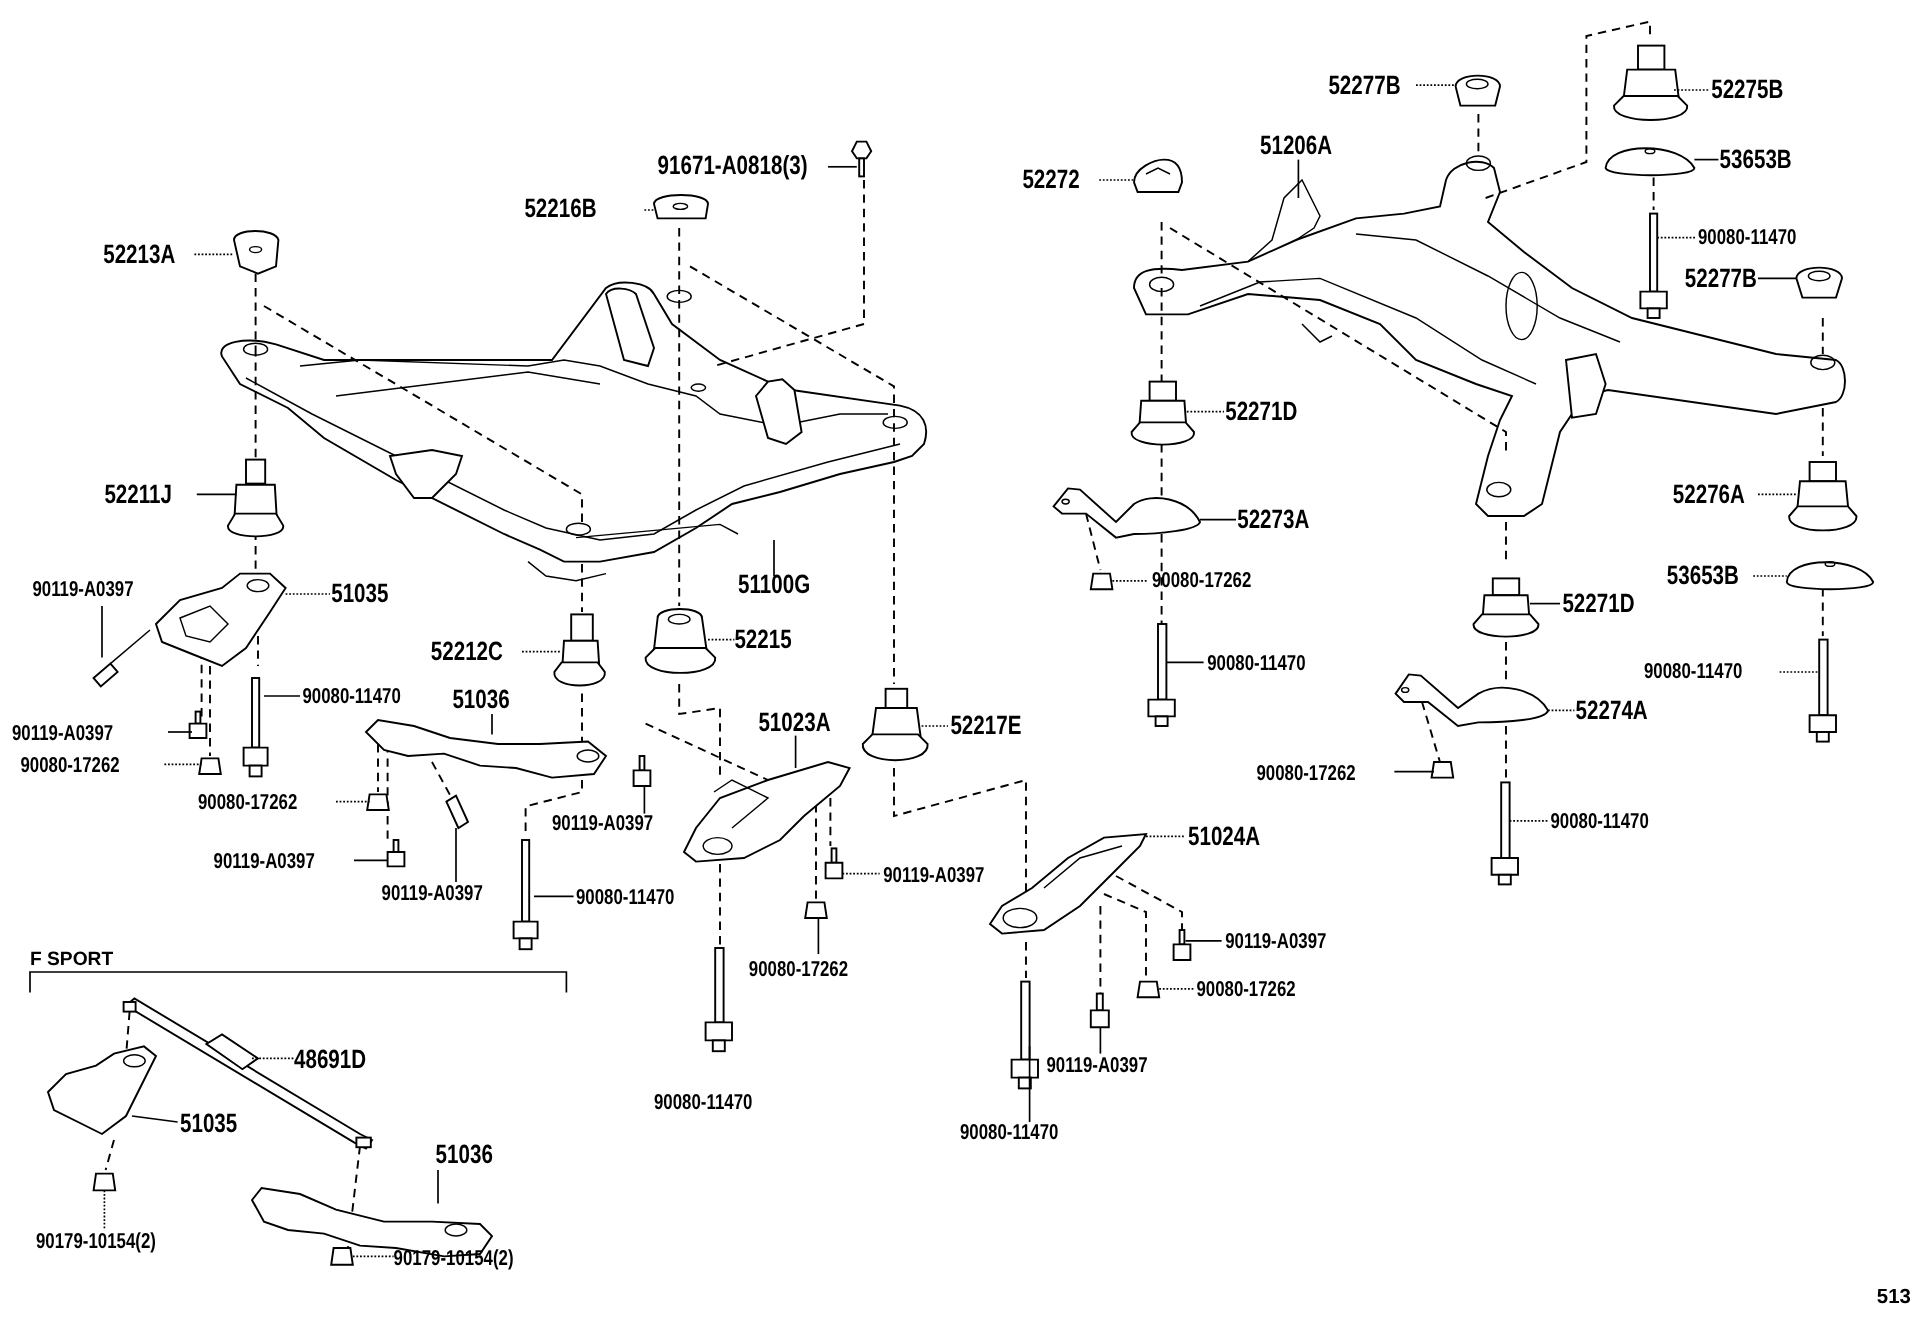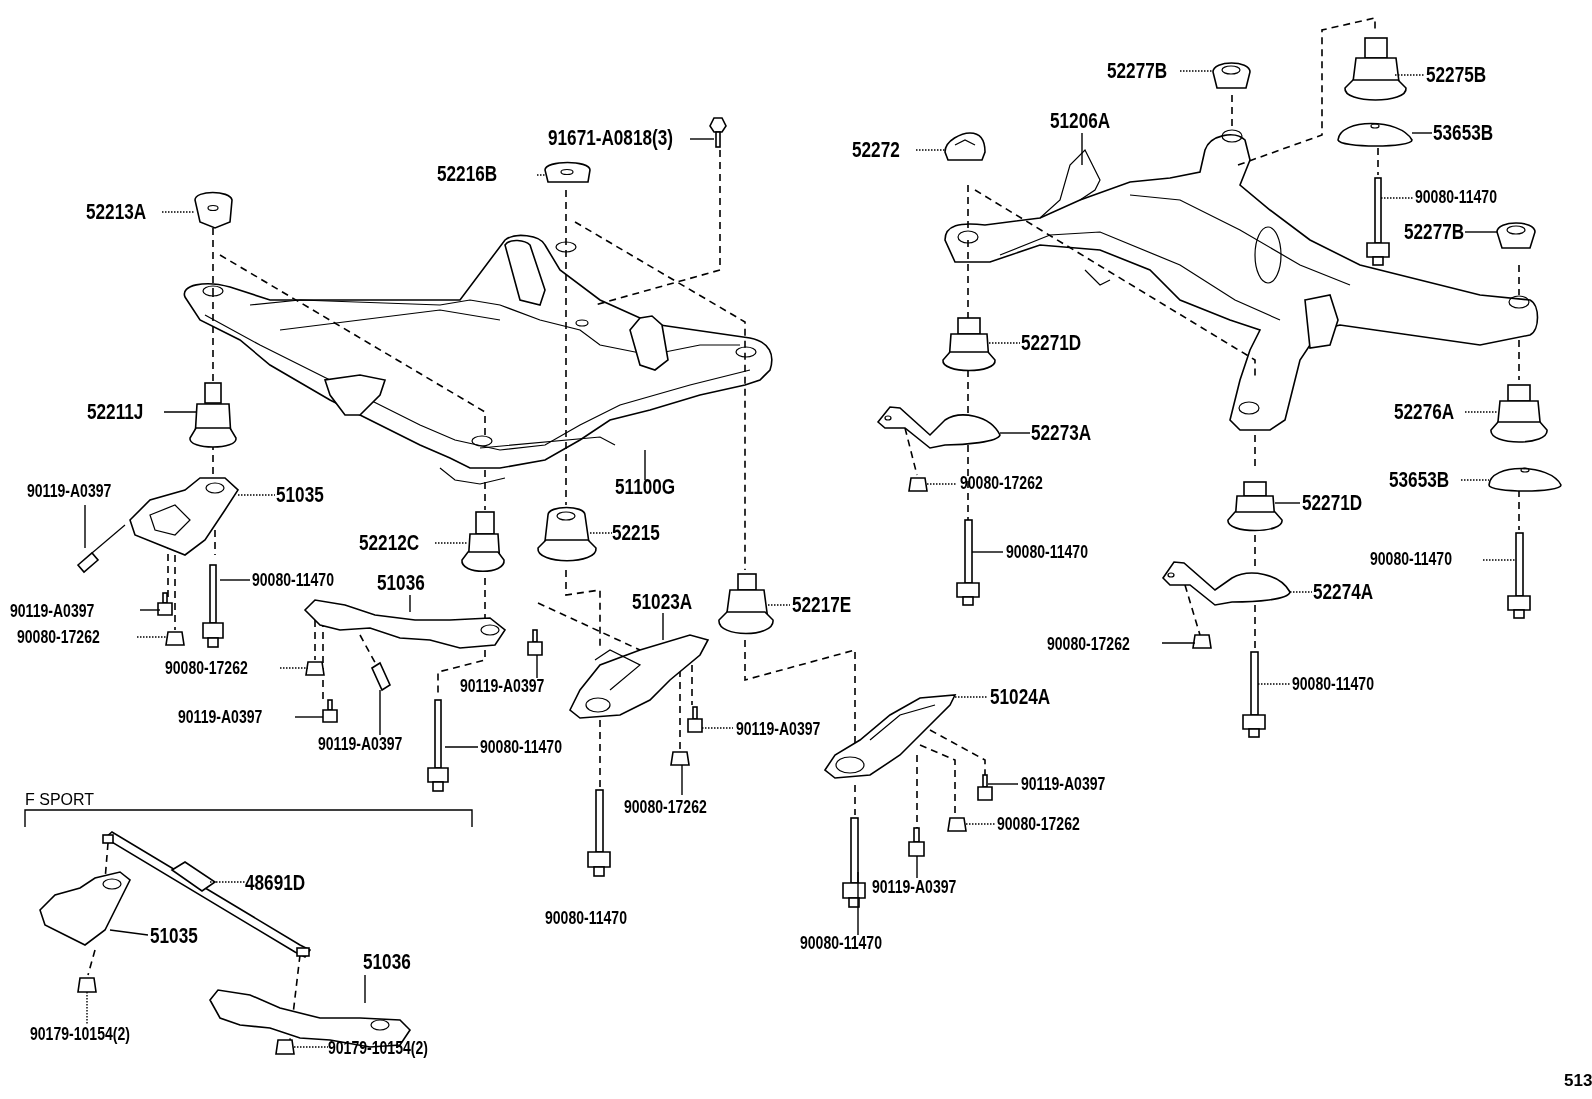--- a/index.html
+++ b/index.html
@@ -1,21 +1,21 @@
 <!DOCTYPE html>
 <html><head>
 <meta charset="utf-8">
 <style>
   html, body { margin:0; padding:0; background:#ffffff; }
   body { width:1592px; height:1099px; position:relative; overflow:hidden; font-family:"DejaVu Sans Condensed","DejaVu Sans",sans-serif; }
   #canvas { position:absolute; left:0; top:0; width:1592px; height:1099px; }
   .lbl { position:absolute; font-family:"Liberation Sans Narrow","Liberation Sans",sans-serif; font-weight:bold; color:#000; white-space:nowrap; line-height:1; transform:scaleX(0.78); transform-origin:left top; }
   .big { font-size:22px; }
   .sm  { font-size:18px; }
-  .fs  { font-size:16px; font-weight:normal; transform:none; }
+  .fs  { font-size:16px; font-weight:bold; transform:none; }
   .code { font-size:17px; transform:none; font-weight:bold; }
   svg .part { fill:#fff; stroke:#000; stroke-width:1.6; }
   svg .thin { fill:none; stroke:#000; stroke-width:1.2; }
   svg .lead { fill:none; stroke:#000; stroke-width:1.4; }
   svg .dash { fill:none; stroke:#000; stroke-width:1.6; stroke-dasharray:7 5; }
   svg .dot  { fill:none; stroke:#000; stroke-width:1.4; stroke-dasharray:1.5 1.5; }
 </style>
 </head>
 <body>
 

